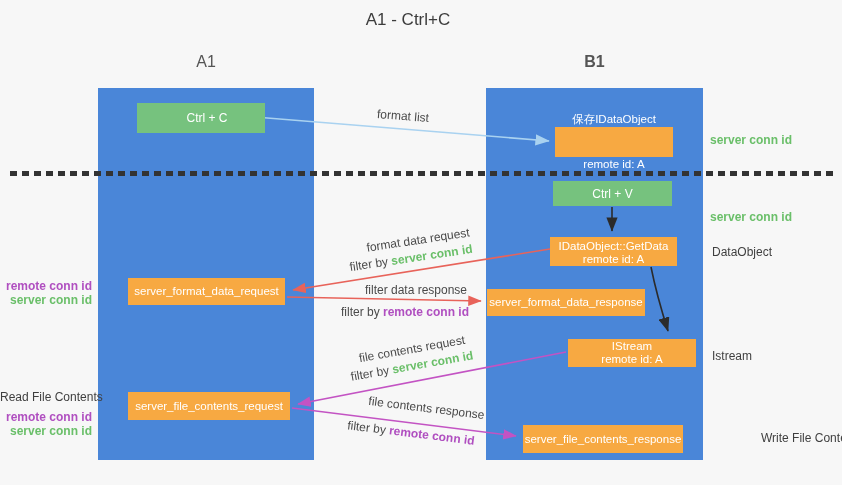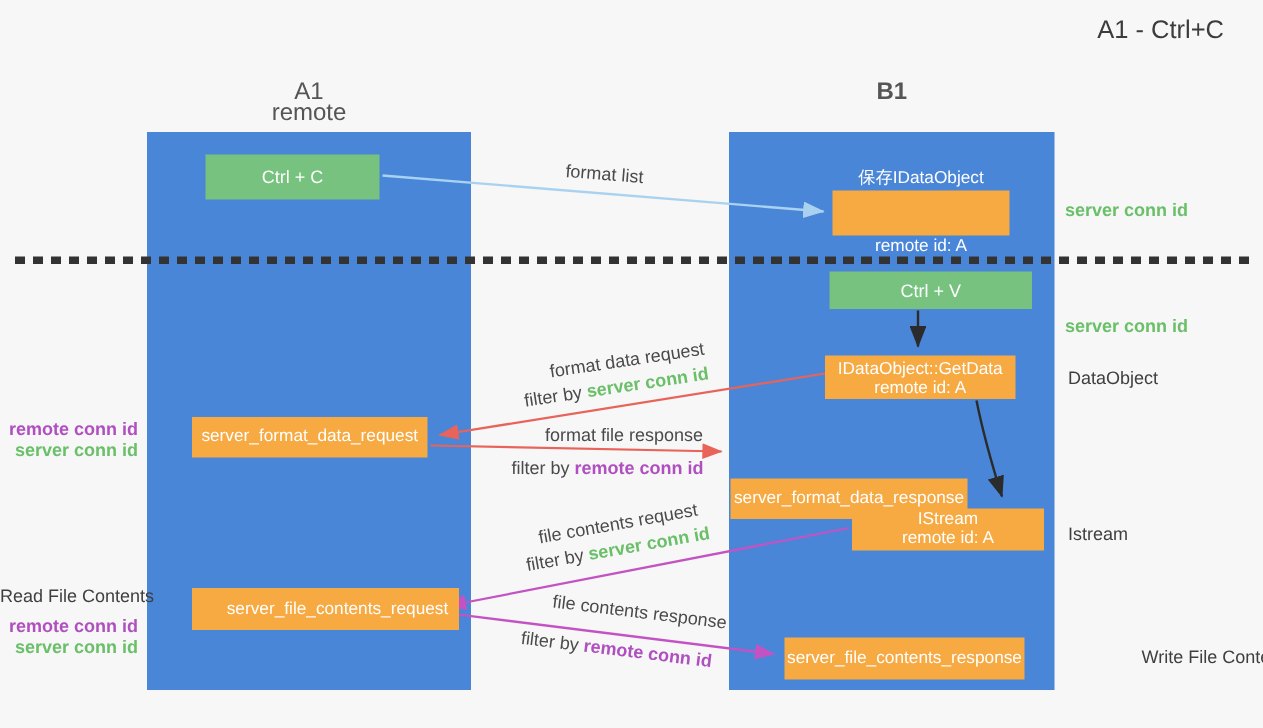--- a/index.html
+++ b/index.html
@@ -1,19 +1,19 @@
 <!DOCTYPE html>
 <html style="--background: #f7f7f7; --lifeline_blue: #4a86d8; --box_green: #76c27e; --box_orange: #f7a942; --text_dark: #3f3f3f; --server_conn_green: #6abf69; --remote_conn_purple: #b04fc0; --arrow_red: #e8635a; --arrow_magenta: #c353c3; --arrow_lightblue: #a9d2f0; --arrow_black: #2b2b2b; --dotted_line: #333333;"><head>
 <meta charset="utf-8">
 <style>
   html,body { margin:0; padding:0; }
   body { font-family:"Liberation Sans", sans-serif; background:#f7f7f7; }
   .canvas { position:relative; width:842px; height:485px; background:var(--background); overflow:hidden; }
 
-  .title-block { position:absolute; left:0; top:10px; width:816px; text-align:right;
+  .title-block { position:absolute; left:0; top:10px; width:816px; text-align:center;
                  font-size:17px; line-height:19px; color:#3c3c3c; z-index:2; }
 
   .col-header { position:absolute; top:55px; text-align:center; font-size:16px; line-height:14px; color:#555; z-index:2; }
   .col-header.left  { left:98px;  width:216px; }
   .col-header.right { left:486px; width:217px;font-weight:bold; }
 
   .lifeline { position:absolute; top:88px; height:372px; background:var(--lifeline_blue); z-index:1; }
   .lifeline.left  { left:98px;  width:216px; }
   .lifeline.right { left:486px; width:217px; }
 
@@ -50,21 +50,20 @@
 <body>
 
 <div class="canvas">
 
   <div class="title-block">
     <div>A1 - Ctrl+C</div>
   </div>
 
   <div class="col-header left">
     <div>A1</div>
-    <div>remote</div>
   </div>
   <div class="col-header right">
     <div>B1</div>
   </div>
 
   <div class="lifeline left"></div>
   <div class="lifeline right"></div>
 
   <div class="dotted-sep"></div>
 
@@ -85,60 +84,60 @@
     </defs>
     <line class="a-lightblue" x1="255" y1="117" x2="549" y2="141" marker-end="url(#mh-lightblue)"></line>
     <line class="a-black" x1="612" y1="207" x2="612" y2="231" marker-end="url(#mh-black)"></line>
     <line class="a-red" x1="550" y1="249" x2="293" y2="290" marker-end="url(#mh-red)"></line>
     <line class="a-red" x1="287" y1="297" x2="481" y2="301" marker-end="url(#mh-red)"></line>
     <path class="a-black" d="M651,267 C656,292 662,312 668,331" marker-end="url(#mh-black)"></path>
     <line class="a-magenta" x1="566" y1="352" x2="298" y2="404" marker-end="url(#mh-magenta)"></line>
     <line class="a-magenta" x1="292" y1="408" x2="516" y2="436" marker-end="url(#mh-magenta)"></line>
   </svg>
 
-  <div class="box green" style="left:137px; top:103px; width:116px; height:30px;">
+  <div class="box green" style="left:137px; top:103px; width:116px; height:30px;padding-left:12px;">
     <span>Ctrl + C</span>
   </div>
   <div class="box orange" style="left:555px; top:127px; width:118px; height:30px;gap:32px;">
     <span>保存IDataObject</span>
     <span>remote id: A</span>
   </div>
-  <div class="box green" style="left:553px; top:181px; width:135px; height:25px;">
+  <div class="box green" style="left:553px; top:181px; width:119px; height:25px;">
     <span>Ctrl + V</span>
   </div>
   <div class="box orange" style="left:550px; top:237px; width:127px; height:29px;justify-content:flex-end;">
     <span>IDataObject::GetData</span>
     <span>remote id: A</span>
   </div>
   <div class="box orange" style="left:128px; top:278px; width:157px; height:27px;">
     <span>server_format_data_request</span>
   </div>
-  <div class="box orange" style="left:487px; top:289px; width:158px; height:27px;margin-top:30px;">
+  <div class="box orange" style="left:487px; top:289px; width:158px; height:27px;">
     <span>server_format_data_response</span>
   </div>
   <div class="box orange" style="left:568px; top:339px; width:128px; height:28px;">
     <span>IStream</span>
     <span>remote id: A</span>
   </div>
-  <div class="box orange" style="left:128px; top:392px; width:162px; height:28px;padding-left:16px;">
+  <div class="box orange" style="left:128px; top:392px; width:162px; height:28px;">
     <span>server_file_contents_request</span>
   </div>
   <div class="box orange" style="left:523px; top:425px; width:160px; height:28px;">
     <span>server_file_contents_response</span>
   </div>
 
   <div class="arrow-label" style="left:358px; top:109px; width:90px; transform:rotate(4.5deg);">format list</div>
 
   <div class="arrow-label" style="left:358px; top:233px; width:120px; transform:rotate(-8.5deg);">format data request</div>
   <div class="arrow-label" style="left:346px; top:251px; width:130px; transform:rotate(-8.5deg);">
     <span>filter by</span>
     <span class="key-green">server conn id</span>
   </div>
 
-  <div class="arrow-label" style="left:361px; top:283px; width:110px;">format file response</div>
+  <div class="arrow-label" style="left:361px; top:283px; width:110px;">filter data response</div>
   <div class="arrow-label" style="left:340px; top:305px; width:130px;">
     <span>filter by</span>
     <span class="key-purple">remote conn id</span>
   </div>
 
   <div class="arrow-label" style="left:352px; top:342px; width:120px; transform:rotate(-10deg);">file contents request</div>
   <div class="arrow-label" style="left:347px; top:359px; width:130px; transform:rotate(-10deg);">
     <span>filter by</span>
     <span class="key-green">server conn id</span>
   </div>

